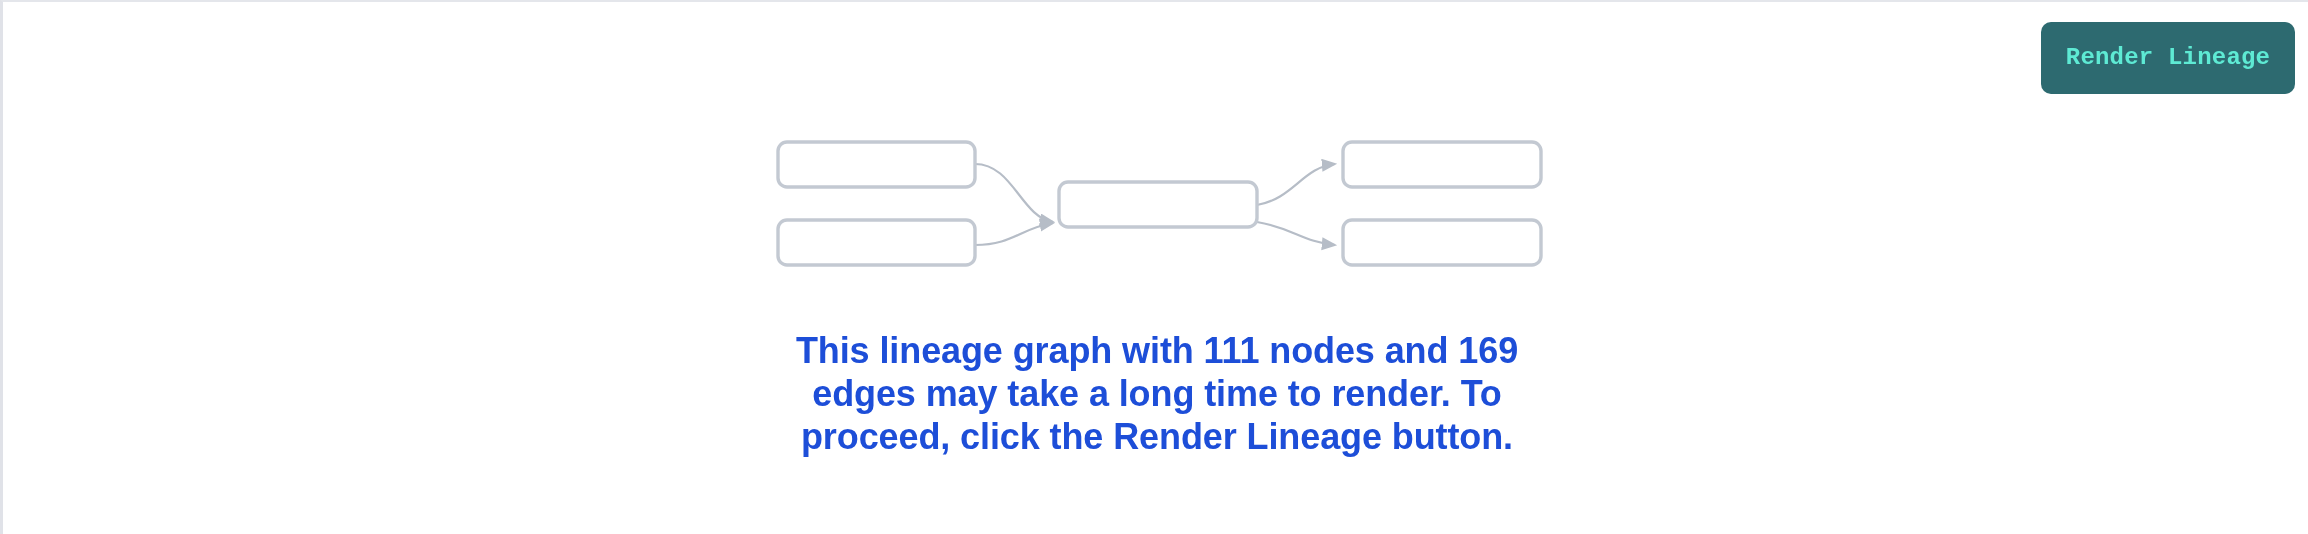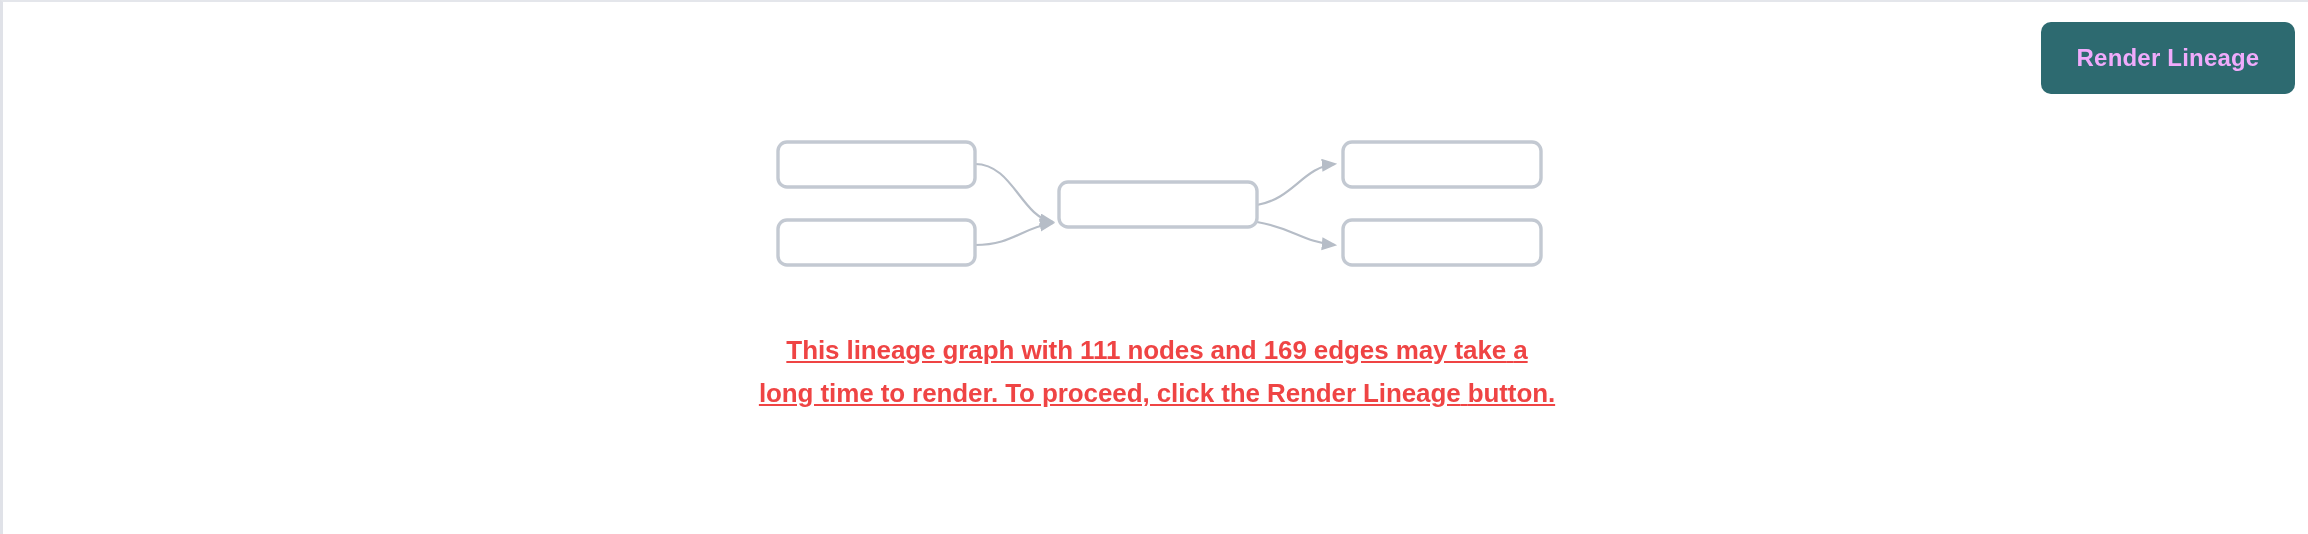--- a/index.html
+++ b/index.html
@@ -23,24 +23,24 @@
   }
 
   
   .render-lineage-button {
     position: absolute;
     left: 2038px;
     top: 20px;
     width: 254px;
     height: 72px;
     background: #2d6a70;
-    color: #f0abfc;
+    color: #5eead4;
     border: none;
     border-radius: 10px;
-    font-family: Liberation Sans, sans-serif;
+    font-family: Liberation Mono, monospace;
     font-size: 24px;
     font-weight: bold;
     letter-spacing: 0.2px;
     cursor: pointer;
     display: flex;
     align-items: center;
     justify-content: center;
     line-height: 1;
   }
 
@@ -69,27 +69,26 @@
     width: 800px;
     height: 155px;
   }
 
   .graph-message {
     position: absolute;
     left: 754px;
     top: 327px;
     width: 800px;
     text-align: center;
-    color: #ef4444;
+    color: #1d4ed8;
     font-family: "Liberation Sans", sans-serif;
-    font-size: 26px;
+    font-size: 36px;
     font-weight: bold;
     line-height: 43px;
     letter-spacing: -0.1px;
-    text-decoration: underline;
   }
 </style>
 </head>
 <body>
 
 <div class="lineage-panel">
 
   <button class="render-lineage-button">Render Lineage</button>
 
   <div class="placeholder-content">

